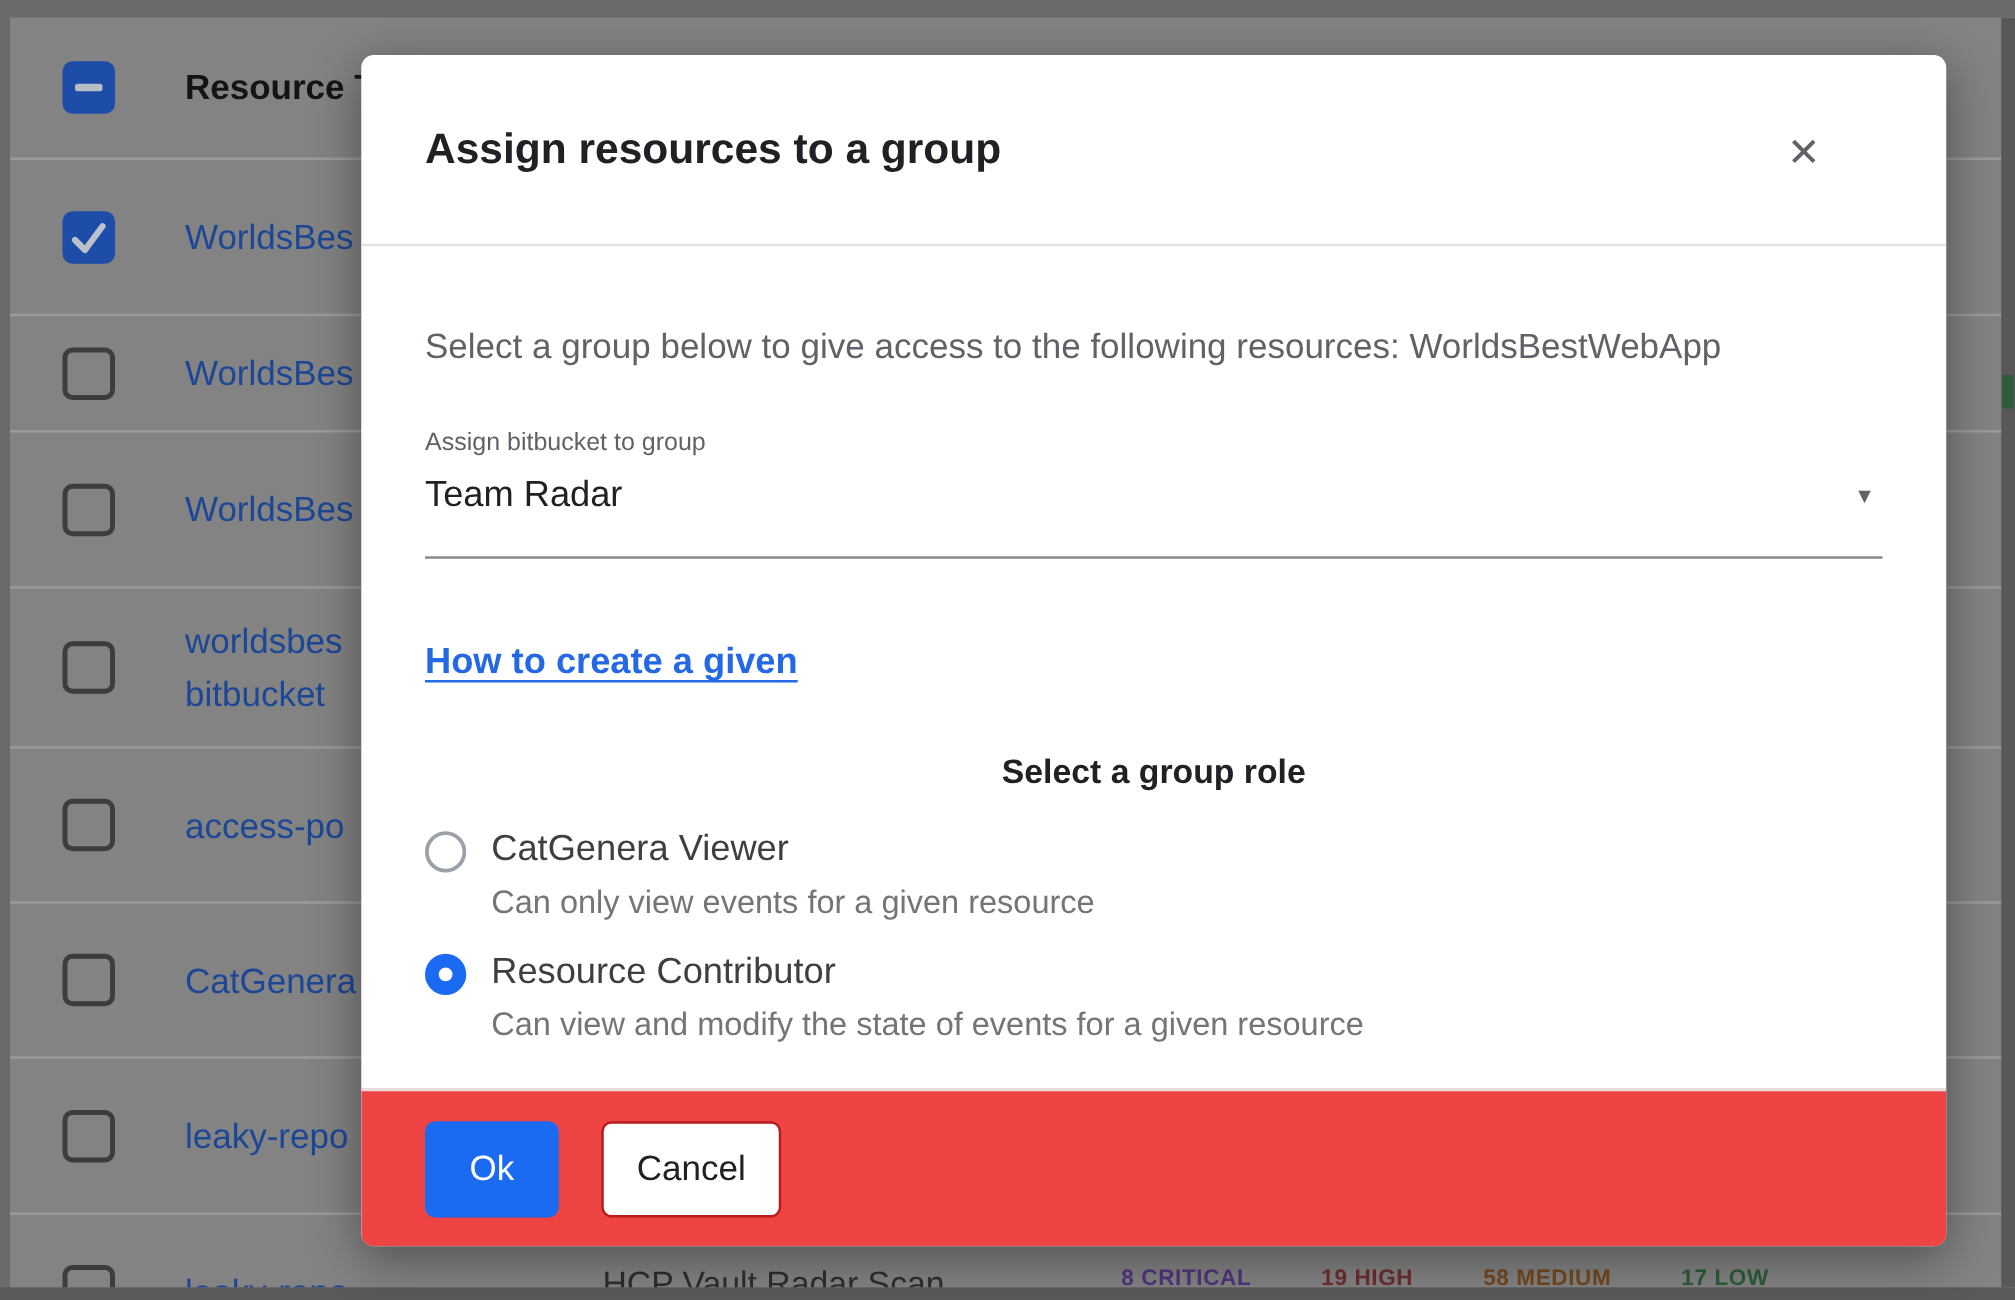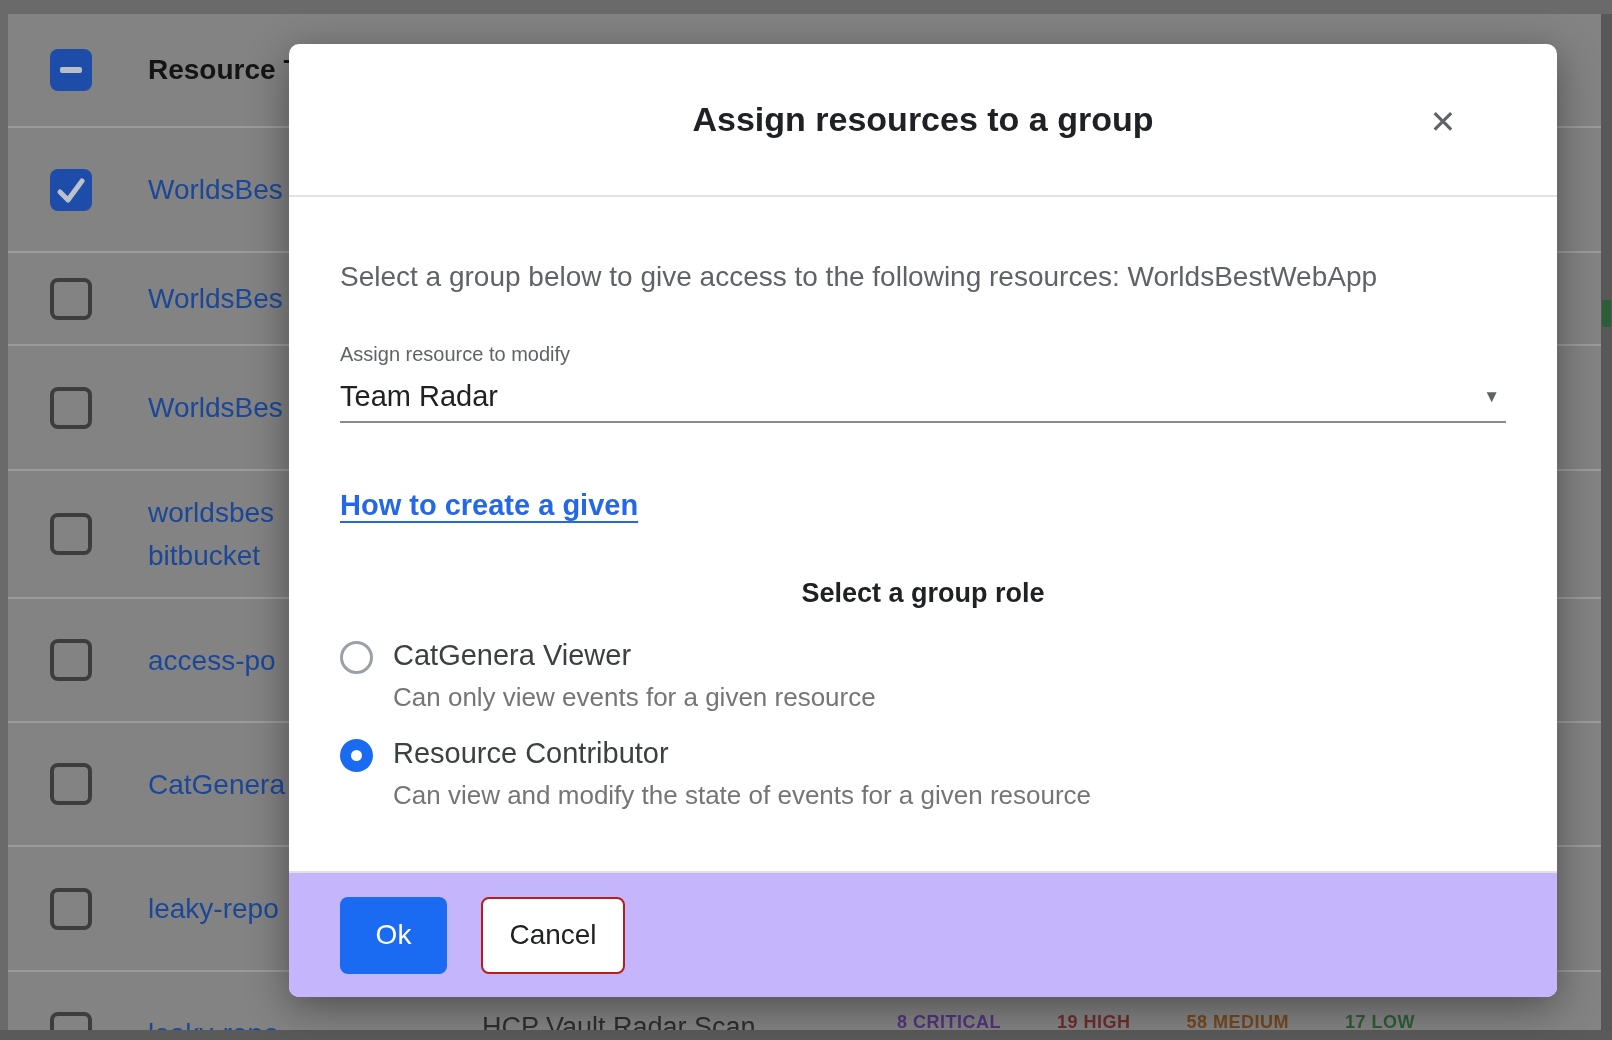--- a/index.html
+++ b/index.html
@@ -57,35 +57,35 @@
 
   
   .modal {
     position: absolute; left: 289px; top: 44px; width: 1268px; height: 953px;
     background: #ffffff; border-radius: 10px;
     box-shadow: 0 10px 40px rgba(0,0,0,0.4);
     z-index: 10; overflow: hidden;
   }
   .m-header {
     height: 153px; display: flex; align-items: center;
-    padding: 0 51px; border-bottom: 2px solid #e2e2e2; position: relative; justify-content: center;
+    padding: 0 51px; border-bottom: 2px solid #e2e2e2; position: relative;
   }
   .m-header h1 { font-size: 34px; font-weight: 600; color: #202124; }
   .close {
     position: absolute; right: 92px; top: 56px; width: 44px; height: 44px;
     background: none; border: none; cursor: pointer;
     font-size: 32px; color: #5f6368; line-height: 44px; text-align: center;
     font-family: "Liberation Sans", sans-serif;
   }
 
   .m-body { padding: 0 51px; }
   .lead { margin-top: 64px; font-size: 28px; color: #5f6368; }
   .select-label { margin-top: 50px; font-size: 20px; color: #5f6368; }
   .select {
-    margin-top: 14px; padding-bottom: 8px; border-bottom: 2px solid #8a8a8a;
+    margin-top: 14px; padding-bottom: 32px; border-bottom: 2px solid #8a8a8a;
     display: flex; align-items: center; justify-content: space-between; cursor: pointer;
   }
   .select-value { font-size: 29px; color: #202124; }
   .select-arrow { font-size: 17px; color: #5f6368; margin-right: 6px; }
 
   .help {
     display: inline-block; margin-top: 66px;
     font-size: 29px; font-weight: bold; color: var(--link-blue);
     text-decoration: underline; text-underline-offset: 6px;
   }
@@ -100,21 +100,21 @@
   .radio.unselected { border: 3px solid #9aa0a6; }
   .radio.selected { background: var(--accent); }
   .radio .dot { display: none; position: absolute; left: 11px; top: 11px; width: 11px; height: 11px; border-radius: 50%; background: #ffffff; }
   .radio.selected .dot { display: block; }
   .role-text { margin-left: 20px; }
   .role-label { font-size: 29px; color: #3c4043; }
   .role-desc { margin-top: 10px; font-size: 26px; color: #757575; }
 
   .m-footer {
     position: absolute; left: 0; bottom: 0; width: 100%; height: 126px;
-    background: #c4b5fd; border-top: 2px solid #e2e2e2;
+    background: #ef4444; border-top: 2px solid #e2e2e2;
     display: flex; align-items: center; padding-left: 51px;
   }
   .btn {
     height: 77px; border-radius: 8px; font-size: 28px; cursor: pointer;
     font-family: "Liberation Sans", sans-serif;
   }
   .ok { width: 107px; background: var(--accent); color: #ffffff; border: none; }
   .cancel { width: 144px; margin-left: 34px; background: #ffffff; color: #202124; border: 2px solid #b91c1c; }
 </style>
 </head>
@@ -231,21 +231,21 @@
 
 <div class="modal">
   <div class="m-header">
     <h1>Assign resources to a group</h1>
     <button class="close">
       <span>✕</span>
     </button>
   </div>
   <div class="m-body">
     <p class="lead">Select a group below to give access to the following resources: WorldsBestWebApp</p>
-    <div class="select-label">Assign resource to modify</div>
+    <div class="select-label">Assign bitbucket to group</div>
     <div class="select">
       <span class="select-value">Team Radar</span>
       <span class="select-arrow">▼</span>
     </div>
     <a class="help" href="#">How to create a given</a>
     <div class="role-heading">Select a group role</div>
     <div>
   <div class="role">
     <span class="radio unselected">
       

